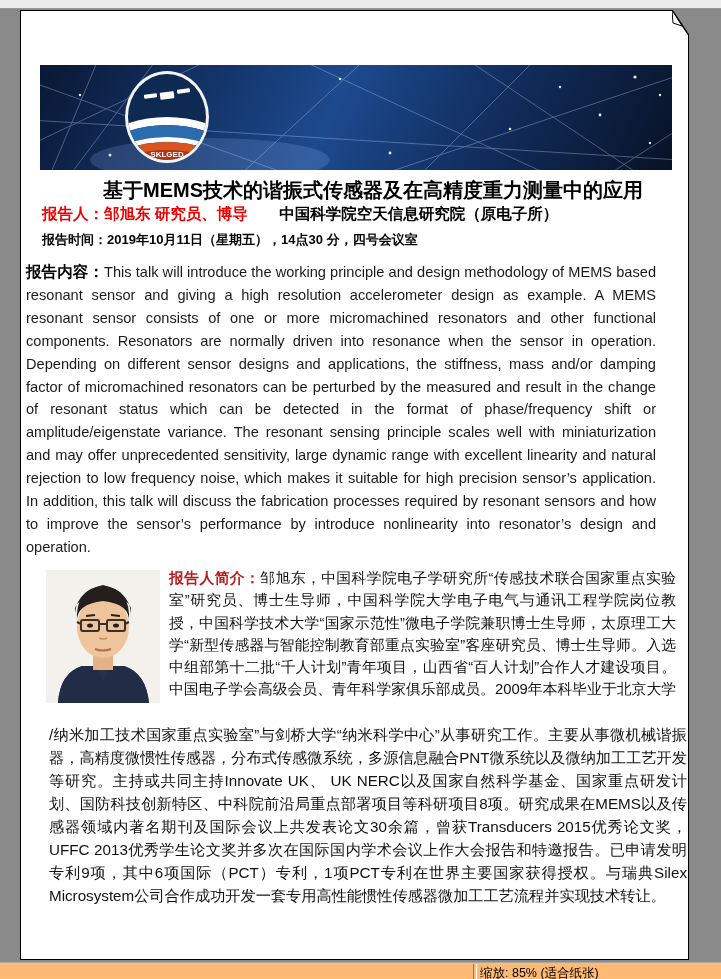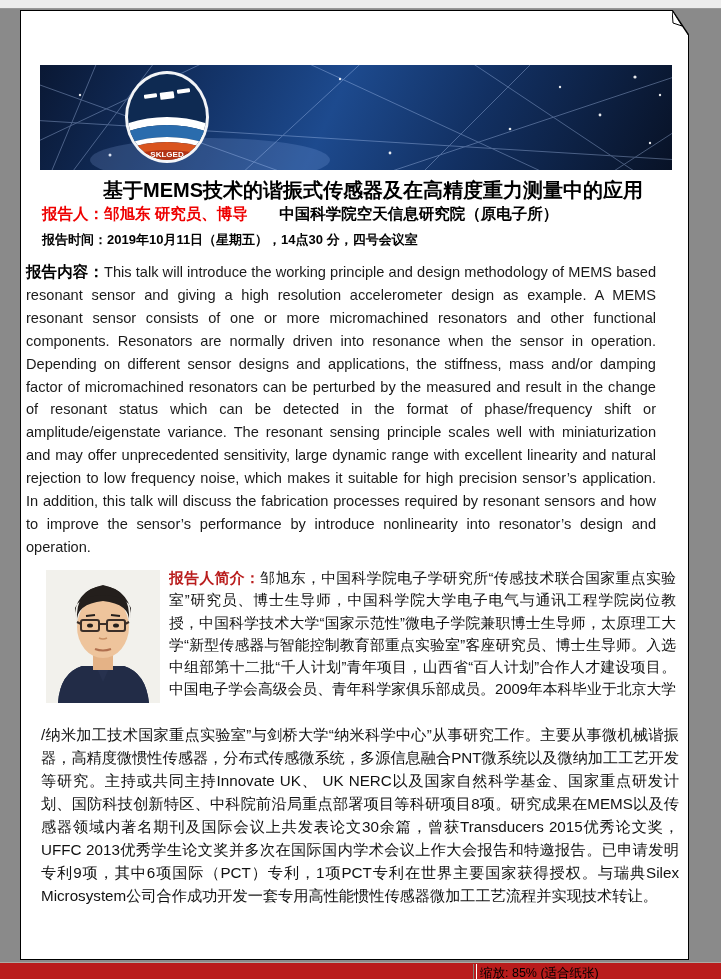--- a/index.html
+++ b/index.html
@@ -28,24 +28,24 @@
   .speaker-aff{color:#000;margin-left:27px;}
   .time-line{position:absolute;left:21px;top:220px;width:640px;font-size:13px;font-weight:bold;color:#000;}
 
   .abstract{position:absolute;left:5px;top:250px;width:630px;font-size:14.6px;line-height:22.9px;color:#1a1a1a;text-align:justify;margin:0;}
   .abstract .lbl{font-weight:bold;color:#000;font-size:15.5px;}
 
   .bio-row{position:absolute;left:25px;top:559px;width:630px;display:flex;align-items:flex-start;}
   .photo{flex:none;width:114px;height:133px;margin-right:9px;background:#f2f1ed;}
   .bio-text{flex:1;font-size:14.8px;line-height:22.3px;color:#111;text-align:justify;height:134px;overflow:hidden;margin-top:-3px;}
   .bio-text .lbl{font-weight:bold;color:#b91c1c;}
-  .bio-cont{position:absolute;left:20px;top:712px;width:638px;font-size:15.2px;line-height:23px;color:#111;text-align:justify;margin:0;}
+  .bio-cont{position:absolute;left:28px;top:712px;width:638px;font-size:15.2px;line-height:23px;color:#111;text-align:justify;margin:0;}
 
   
-  .status-bar{position:absolute;left:0;top:962px;width:721px;height:17px;background:#b91c1c;border-top:1px solid #aeaaa2;box-sizing:border-box;overflow:hidden;}
+  .status-bar{position:absolute;left:0;top:962px;width:721px;height:17px;background:#fdba74;border-top:1px solid #aeaaa2;box-sizing:border-box;overflow:hidden;}
   .status-div{position:absolute;left:473px;top:1px;width:2px;height:16px;border-left:1px solid #848278;border-right:1px solid #ffffff;}
   .status-zoom{position:absolute;left:480px;top:2px;font-size:12.5px;color:#000;white-space:nowrap;}
 </style>
 </head>
 <body>
 
 <div class="screen">
 
   <div class="top-strip"></div>
 

